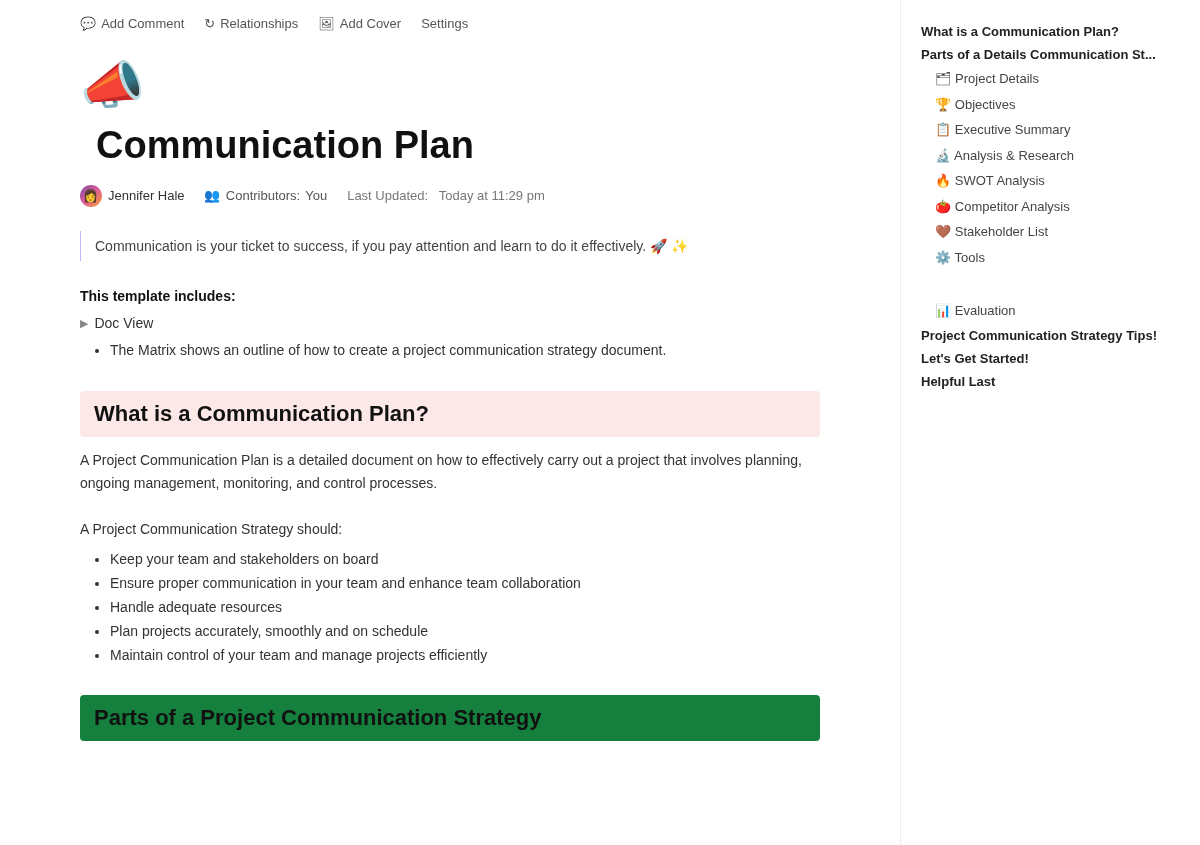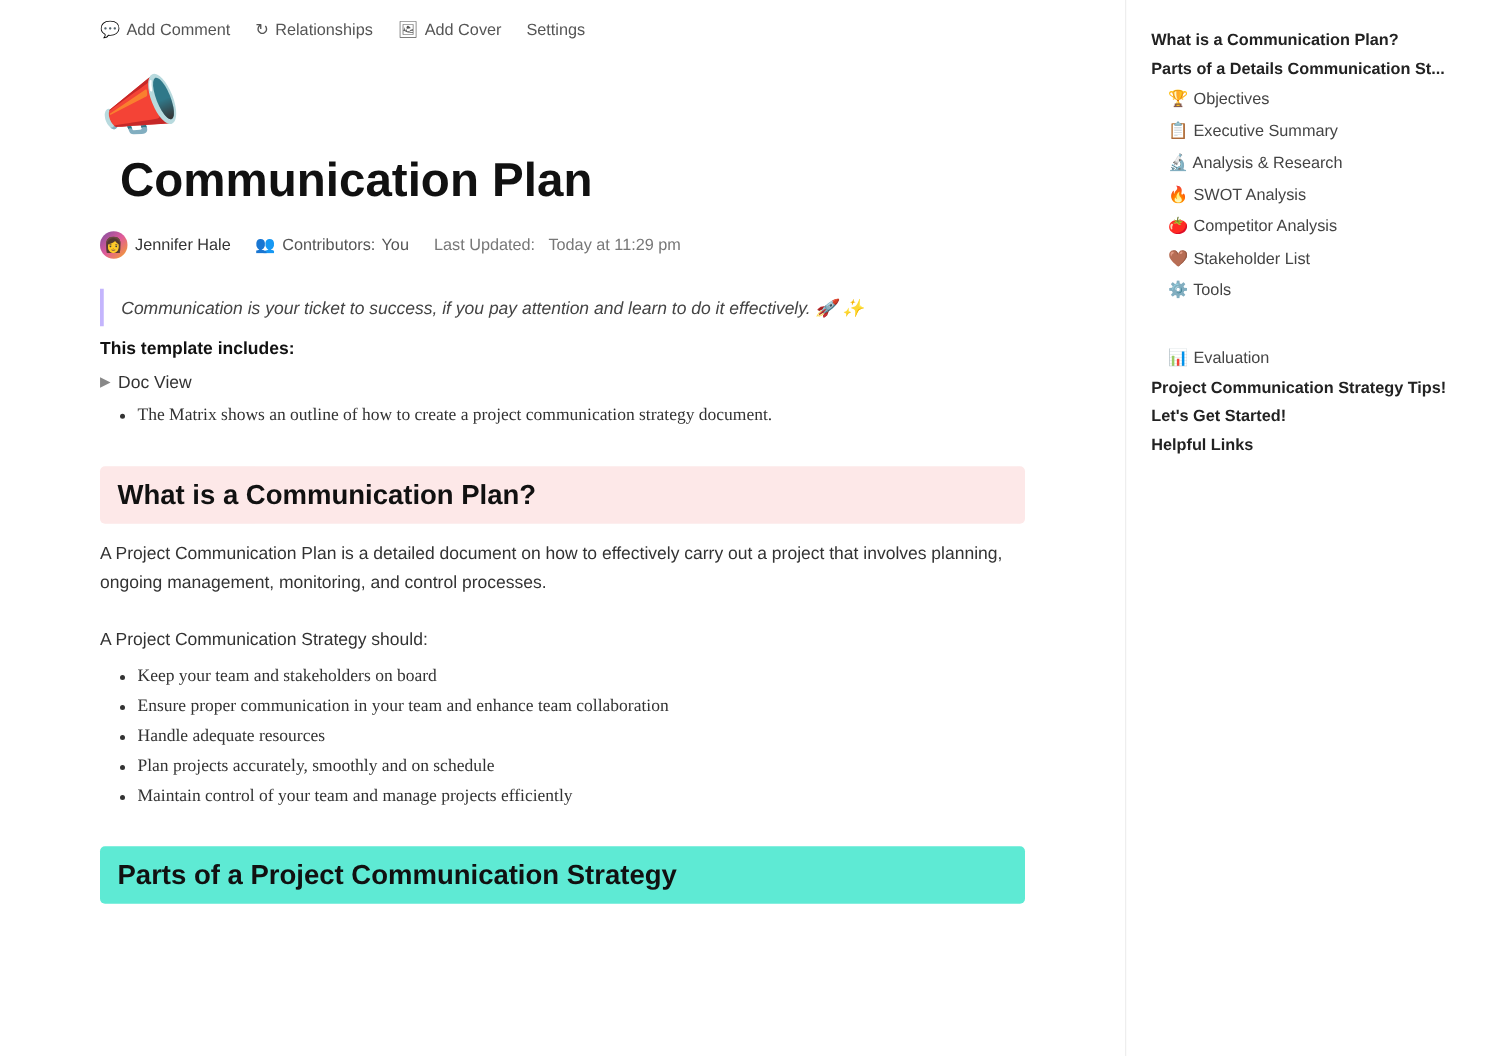--- a/index.html
+++ b/index.html
@@ -88,24 +88,23 @@
       align-items: center;
       gap: 5px;
       color: #555;
     }
     .meta-updated {
       color: #777;
     }
 
     
     .callout-block {
-      border-left: 3px solid #c4b5fd;
+      border-left: 1px solid #c4b5fd;
       padding: 4px 0 4px 14px;
-      margin: 16px 0 6px 0;
-      font-style: italic;
+      margin: 16px 0 24px 0;
       color: #444;
       font-size: 14px;
       line-height: 1.6;
     }
 
     
     .body-text {
       font-size: 14px;
       color: #333;
       line-height: 1.6;
@@ -133,21 +132,20 @@
       font-size: 14px;
       font-weight: 500;
       color: #333;
       cursor: pointer;
     }
 
     
     .bullet-list {
       margin: 6px 0 16px 20px;
       padding-left: 10px;
-      font-family: Liberation Serif, serif;
     }
     .bullet-list li {
       font-size: 14px;
       color: #333;
       line-height: 1.7;
     }
 
     
     .section-heading-pink {
       font-size: 22px;
@@ -156,21 +154,21 @@
       background: #fde8e8;
       padding: 10px 14px;
       border-radius: 4px;
       margin: 28px 0 12px 0;
       display: block;
     }
     .section-heading-blue {
       font-size: 22px;
       font-weight: 800;
       color: #111;
-      background: #5eead4;
+      background: #15803d;
       padding: 10px 14px;
       border-radius: 4px;
       margin: 28px 0 12px 0;
       display: block;
     }
 
     
     .sidebar-toc {
       width: 280px;
       min-width: 240px;
@@ -278,25 +276,26 @@
   
   <span class="section-heading-blue">Parts of a Project Communication Strategy</span>
 
 </div>
 
 <div class="sidebar-toc">
 
   <div id="toc-container">
       <div class="toc-item-main">What is a Communication Plan?</div>
       <div class="toc-item-main">Parts of a Details Communication St...</div>
+      <div class="toc-item toc-sub" style="padding-left: 14px;">🗂 Project Details</div>
       <div class="toc-item toc-sub" style="padding-left: 14px;">🏆 Objectives</div>
       <div class="toc-item toc-sub" style="padding-left: 14px;">📋 Executive Summary</div>
       <div class="toc-item toc-sub" style="padding-left: 14px;">🔬 Analysis &amp; Research</div>
       <div class="toc-item toc-sub" style="padding-left: 14px;">🔥 SWOT Analysis</div>
       <div class="toc-item toc-sub" style="padding-left: 14px;">🍅 Competitor Analysis</div>
       <div class="toc-item toc-sub" style="padding-left: 14px;">🤎 Stakeholder List</div>
       <div class="toc-item toc-sub" style="padding-left: 14px;">⚙️ Tools</div>
       <div class="toc-item toc-sub" style="padding-left: 14px; margin-top: 28px;">📊 Evaluation</div>
       <div class="toc-item-main">Project Communication Strategy Tips!</div>
       <div class="toc-item-main">Let's Get Started!</div>
-      <div class="toc-item-main">Helpful Links</div>
+      <div class="toc-item-main">Helpful Last</div>
     </div>
 </div>
 
 </body></html>

